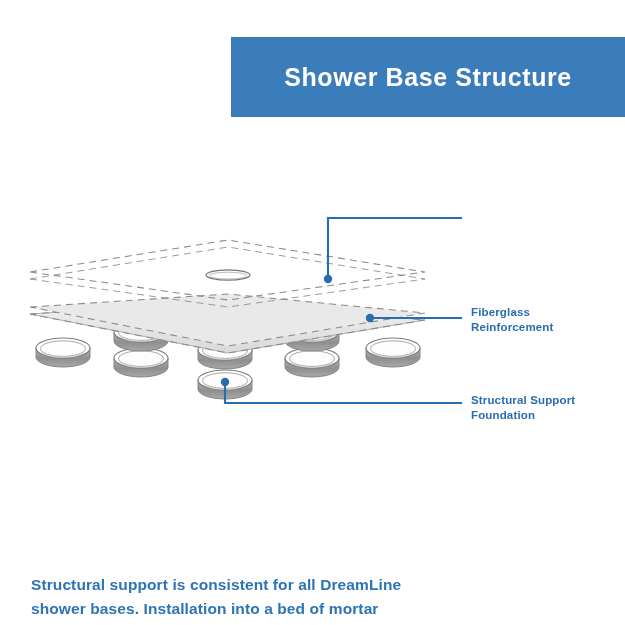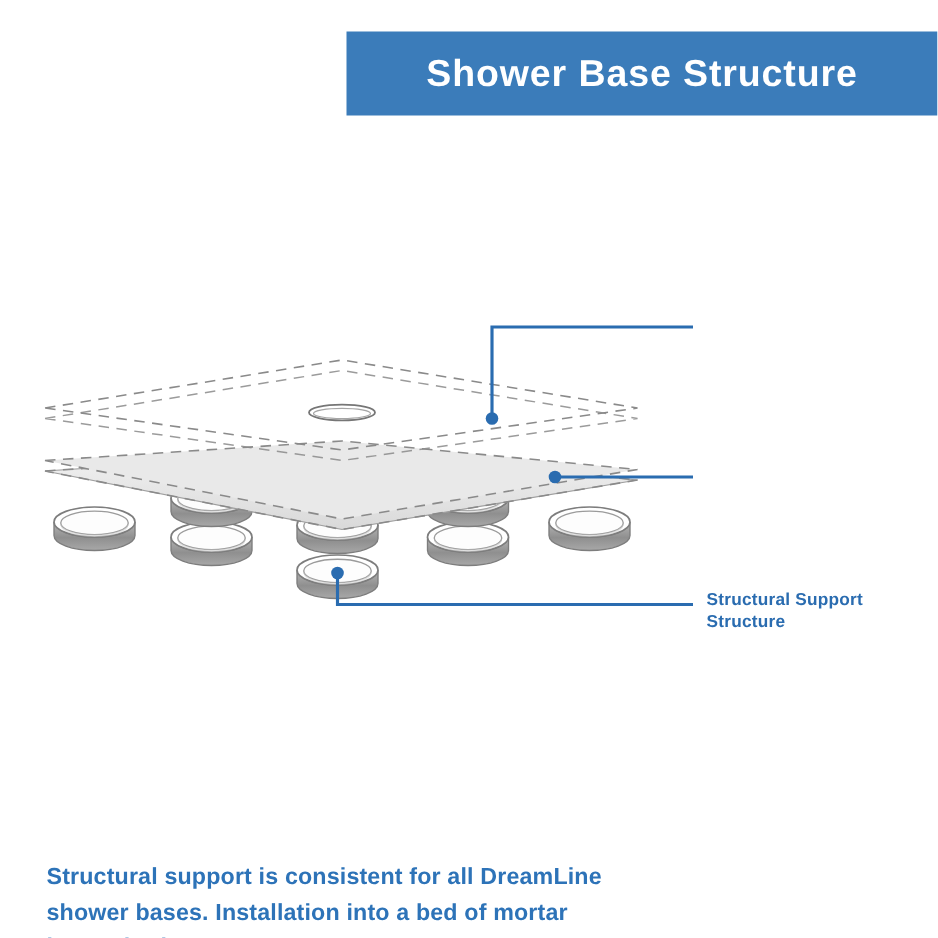--- a/index.html
+++ b/index.html
@@ -21,23 +21,23 @@
     left: 0; top: 0;
     width: 625px;
     height: 625px;
     background: #ffffff;
   }
 
   
   .header-bar {
     position: absolute;
     left: 231px;
-    top: 21px;
+    top: 37px;
     width: 394px;
-    height: 56px;
+    height: 80px;
     background: #3b7cba;
     display: flex;
     align-items: center;
     justify-content: center;
   }
   .header-title {
     color: #ffffff;
     font-size: 25px;
     font-weight: bold;
     letter-spacing: 0.6px;
@@ -163,21 +163,23 @@
       </g>
       <g fill="#2a6cb0">
         <circle cx="328" cy="279" r="4.2"></circle>
         <circle cx="370" cy="318" r="4.2"></circle>
         <circle cx="225" cy="382" r="4.2"></circle>
       </g>
     </svg>
   </div>
 
 
+  <div class="callout" id="callout-fiberglass">Fiberglass
+Reinforcement</div>
 
   <div class="callout" id="callout-foundation">Structural Support
-Structure</div>
+Foundation</div>
 
   <div class="caption">Structural support is consistent for all DreamLine
 shower bases. Installation into a bed of mortar
 is required.</div>
 
 </div>
 
 </body></html>

